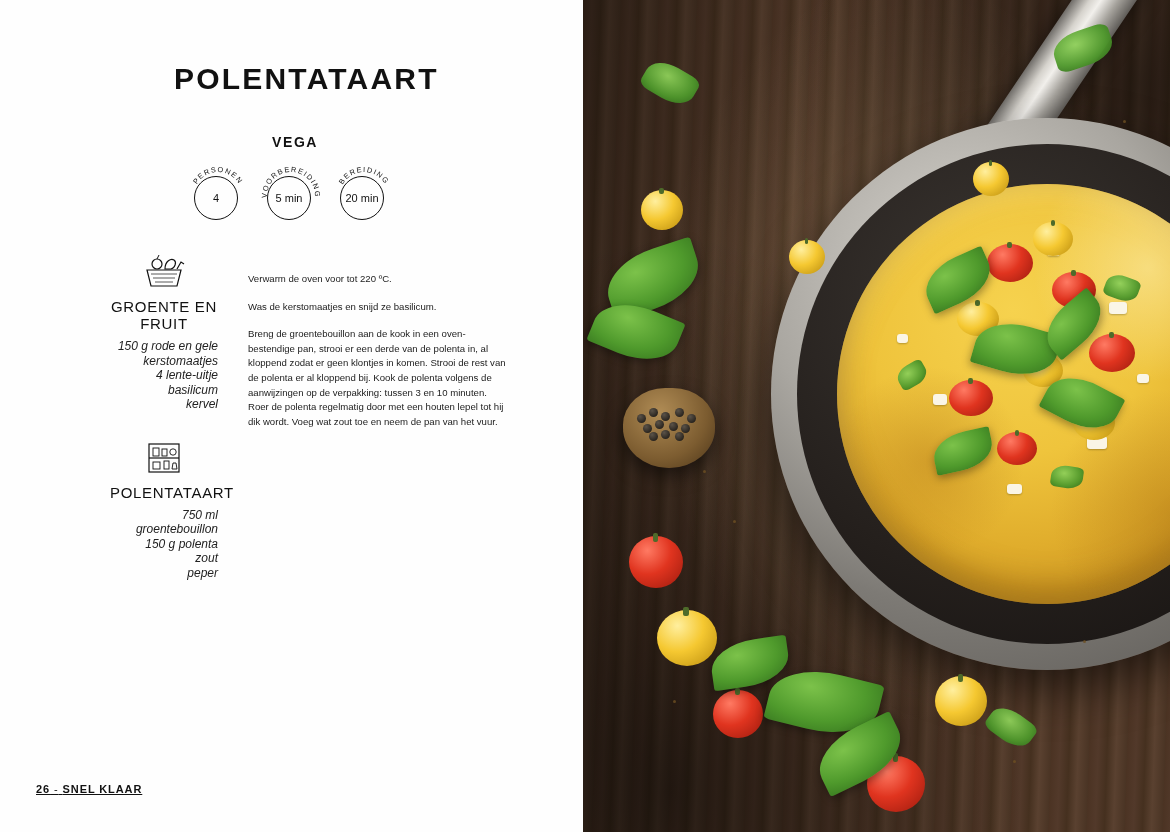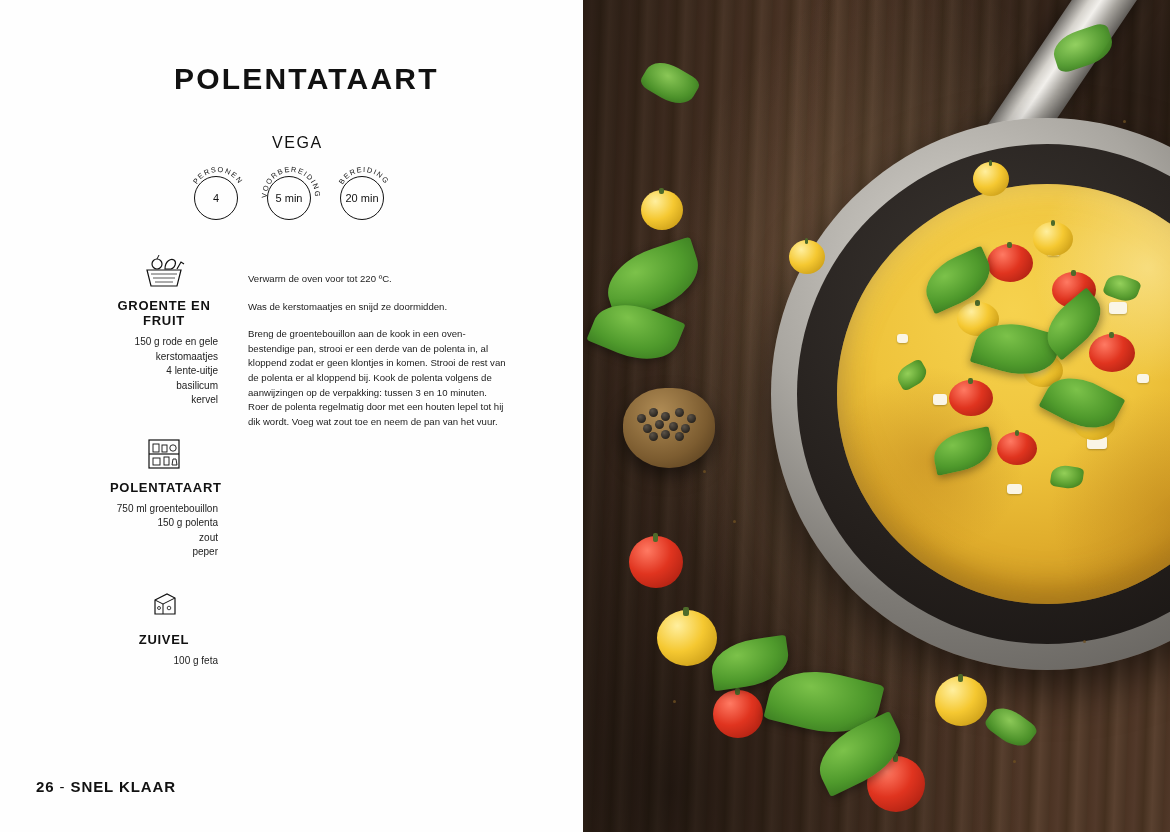--- a/index.html
+++ b/index.html
@@ -26,22 +26,22 @@
     position: absolute;
     left: 174px; top: 62px;
     font-size: 30px;
     letter-spacing: 2.2px;
     font-weight: bold;
     color: #111;
   }
   .vega-label {
     position: absolute;
     left: 272px; top: 134px;
-    font-size: 16px;
-    font-weight: normal;
+    font-size: 14px;
+    font-weight: bold;
     letter-spacing: 1.6px;
     color: #111;
   }
   
   .badges {
     position: absolute;
     left: 190px; top: 162px;
     display: flex;
     gap: 14px;
   }
@@ -78,51 +78,53 @@
   }
   .ing-group { margin-bottom: 24px; }
   .ing-icon {
     height: 40px;
     display: flex;
     align-items: flex-end;
     justify-content: center;
     margin-bottom: 8px;
   }
   .ing-head {
-    font-size: 13px;
-    font-weight: bold;
+    font-size: 15px;
+    font-weight: normal;
     letter-spacing: 0.7px;
     margin-bottom: 7px;
     color: #111;
     text-align: center;
   }
   .ing-line {
-    font-size: 10px;
+    font-size: 12px;
     line-height: 14.5px;
     color: #222;
+    font-style: italic;
   }
   
   .method {
     position: absolute;
     left: 248px; top: 272px;
     width: 262px;
   }
   .method p {
     font-size: 9.6px;
     line-height: 14.6px;
     color: #222;
     margin-bottom: 13px;
   }
   .footer {
     position: absolute;
     left: 36px; bottom: 37px;
-    font-size: 15px;
+    font-size: 11px;
     font-weight: bold;
     letter-spacing: 0.9px;
     color: #111;
+    text-decoration: underline;
   }
   .footer .sep { font-weight: normal; }
   
   .right-page {
     position: relative;
     width: 587px; height: 832px;
     flex: 0 0 587px;
     overflow: hidden;
     background: #4a3526;
   }
@@ -322,39 +324,26 @@
             <path d="M31 31 L36 31 L35 25 L32 25 Z" fill="none" stroke="#111" stroke-width=".9"></path>
           </svg>
         </div>
         <div class="ing-head">POLENTATAART</div>
         <div class="ing-line">750 ml groentebouillon</div>
         <div class="ing-line">150 g polenta</div>
         <div class="ing-line">zout</div>
         <div class="ing-line">peper</div>
       </div>
 
-      <div class="ing-group">
-        <div class="ing-icon">
-          <svg width="46" height="38" viewBox="0 0 46 38">
-            <path d="M14 14 L26 8 L34 12 L34 28 L14 28 Z" fill="none" stroke="#111" stroke-width="1.2"></path>
-            <path d="M14 14 L22 18 L22 28" fill="none" stroke="#111" stroke-width="1"></path>
-            <path d="M22 18 L34 12" fill="none" stroke="#111" stroke-width="1"></path>
-            <circle cx="18" cy="22" r="1.5" fill="none" stroke="#111" stroke-width=".8"></circle>
-            <circle cx="28" cy="22" r="1.8" fill="none" stroke="#111" stroke-width=".8"></circle>
-          </svg>
-        </div>
-        <div class="ing-head">ZUIVEL</div>
-        <div class="ing-line">100 g feta</div>
-      </div>
 
     </div>
 
     <div class="method">
       <p>Verwarm de oven voor tot 220 ºC.</p>
-      <p>Was de kerstomaatjes en snijd ze doormidden.</p>
+      <p>Was de kerstomaatjes en snijd ze basilicum.</p>
       <p>Breng de groentebouillon aan de kook in een oven-bestendige pan, strooi er een derde van de polenta in, al kloppend zodat er geen klontjes in komen. Strooi de rest van de polenta er al kloppend bij. Kook de polenta volgens de aanwijzingen op de verpakking: tussen 3 en 10 minuten. Roer de polenta regelmatig door met een houten lepel tot hij dik wordt. Voeg wat zout toe en neem de pan van het vuur.</p>
     </div>
 
     <div class="footer">
       <span>26</span>
       <span class="sep">-</span>
       <span>SNEL KLAAR</span>
     </div>
 
   </div>

